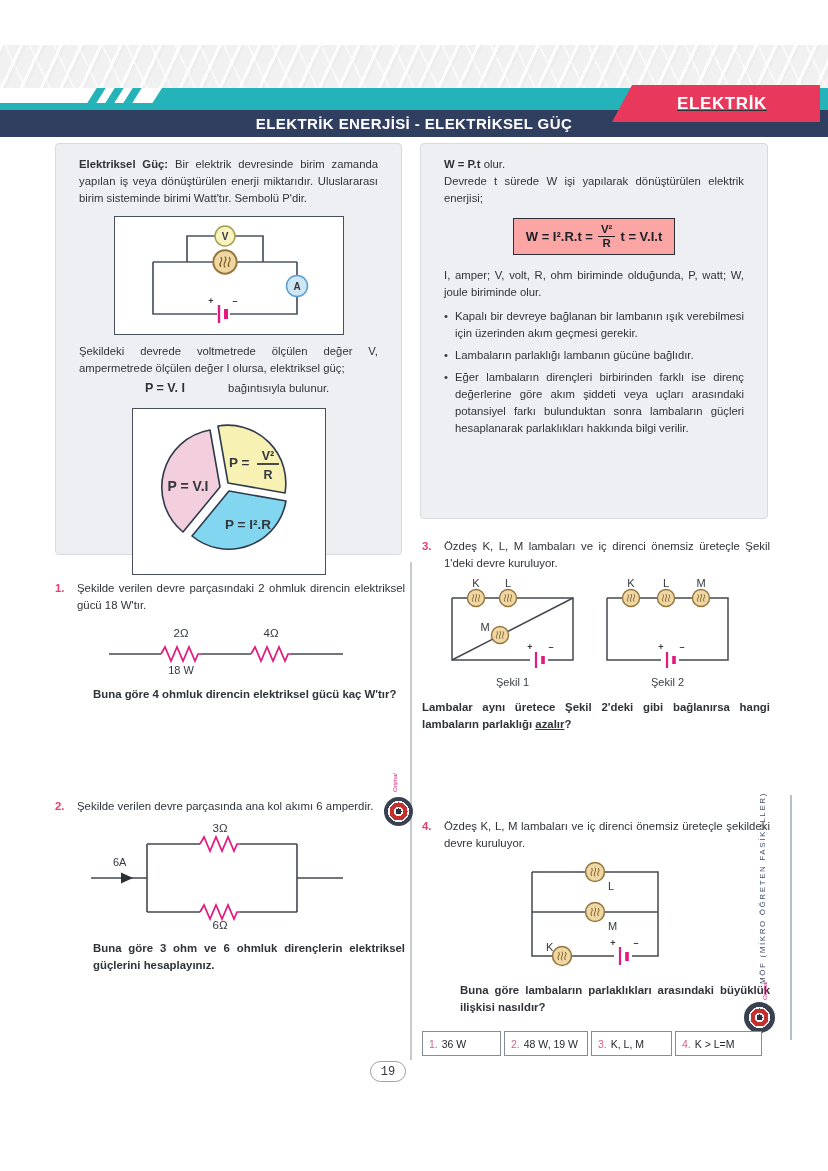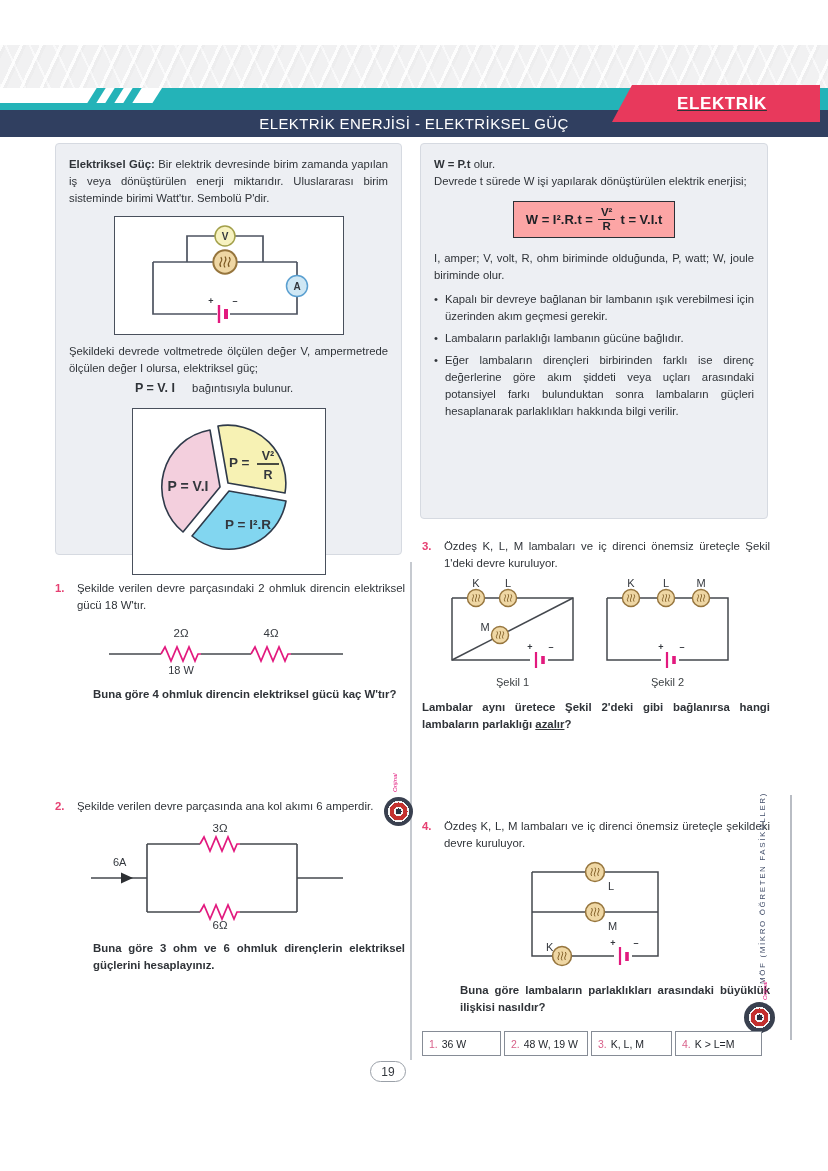--- a/index.html
+++ b/index.html
@@ -16,37 +16,37 @@
   .texture{position:absolute;left:0;top:45px;width:828px;height:43px;background:#f1f1f2;
     background-image:repeating-linear-gradient(115deg,rgba(255,255,255,.85) 0 3px,rgba(0,0,0,0.015) 3px 6px,transparent 6px 18px),
                      repeating-linear-gradient(65deg,rgba(255,255,255,.6) 0 2px,transparent 2px 22px);}
   .teal-thin{position:absolute;left:0;top:103px;width:828px;height:7px;background:var(--teal);z-index:3;}
   .teal-main{position:absolute;left:148px;top:88px;width:680px;height:22px;background:var(--teal);
     clip-path:polygon(14px 0,100% 0,100% 100%,0 100%);z-index:3;}
   .slash{position:absolute;top:88px;width:9px;height:15px;background:var(--teal);transform:skewX(-32deg);z-index:3;}
   .slash.s1{left:92px}.slash.s2{left:110px}.slash.s3{left:128px}
   .navy-bar{position:absolute;left:0;top:110px;width:828px;height:27px;background:var(--navy);z-index:2;
     display:flex;align-items:center;justify-content:center;}
-  .navy-bar .title{color:#fff;font-weight:normal;font-size:15px;letter-spacing:.4px;}
+  .navy-bar .title{color:#fff;font-weight:bold;font-size:15px;letter-spacing:.4px;}
   .badge{position:absolute;right:8px;top:85px;width:218px;height:37px;background:var(--badge);z-index:5;
     clip-path:polygon(30px 0,100% 0,100% 100%,10px 100%);
     display:flex;align-items:center;justify-content:center;text-decoration:underline;}
   .badge span{color:#fff;font-weight:bold;font-size:17px;letter-spacing:.6px;padding-left:22px;}
 
   
   .panel{position:absolute;background:var(--panel);border:1px solid var(--panel-border);border-radius:4px;
-    padding:12px 13px;font-size:11.3px;line-height:1.5;text-align:justify;}
+    padding:12px 23px;font-size:11.3px;line-height:1.5;text-align:justify;}
   .panel-left{left:55px;top:143px;width:347px;height:412px;}
   .panel-right{left:420px;top:143px;width:348px;height:376px;}
   .b{font-weight:bold;}
   .figbox{background:#fff;border:1.5px solid #49505c;margin:9px auto 8px;display:block;}
   .figbox.circ{width:230px;padding:5px 0 2px;}
   .figbox.pie{width:194px;padding:4px 2px;margin-top:11px;}
   .formula-line{margin:2px 0 4px 66px;text-align:left;}
-  .formula-line .suffix{margin-left:14px;}
+  .formula-line .suffix{margin-left:40px;}
   .wbox{width:-moz-fit-content;width:fit-content;margin:11px auto 12px;border:1.6px solid #2b3036;background:#fca5a5;
     padding:4px 12px;display:flex;align-items:center;gap:5px;font-weight:bold;font-size:13px;color:#1d2126;}
   .frac{display:inline-flex;flex-direction:column;align-items:center;font-size:11.5px;line-height:1.15;}
   .frac .num{border-bottom:1.4px solid #1d2126;padding:0 3px;}
   ul.bullets{list-style:none;margin-top:7px;}
   ul.bullets li{position:relative;padding-left:11px;margin-bottom:5px;}
   ul.bullets li::before{content:"•";position:absolute;left:0;top:0;}
 
   
   .question{position:absolute;font-size:11.4px;line-height:1.5;}
@@ -80,21 +80,21 @@
 
   .answers{position:absolute;left:422px;top:1031px;display:flex;gap:3px;}
   .acell{border:1.5px solid #868c96;background:#fff;height:25px;display:flex;align-items:center;
     padding:0 6px;font-size:10.5px;}
   .acell .anum{color:#d8608a;margin-right:4px;}
   .acell .atext{color:#24282e;}
   .acell.c1{width:79px}.acell.c2{width:84px}.acell.c3{width:81px}.acell.c4{width:87px}
 
   .page-pill{position:absolute;left:370px;top:1061px;width:36px;height:21px;border:1.5px solid #9aa0a8;
     border-radius:11px;background:#fff;display:flex;align-items:center;justify-content:center;
-    font-size:12px;color:#33373d;}
+    font-size:12px;color:#33373d;font-family:Liberation Mono, monospace;}
 </style>
 </head>
 <body>
 
 <div id="page">
 
   <div class="texture"></div>
   <div class="teal-main"></div>
   <div class="teal-thin"></div>
   <span class="slash s1"></span>

